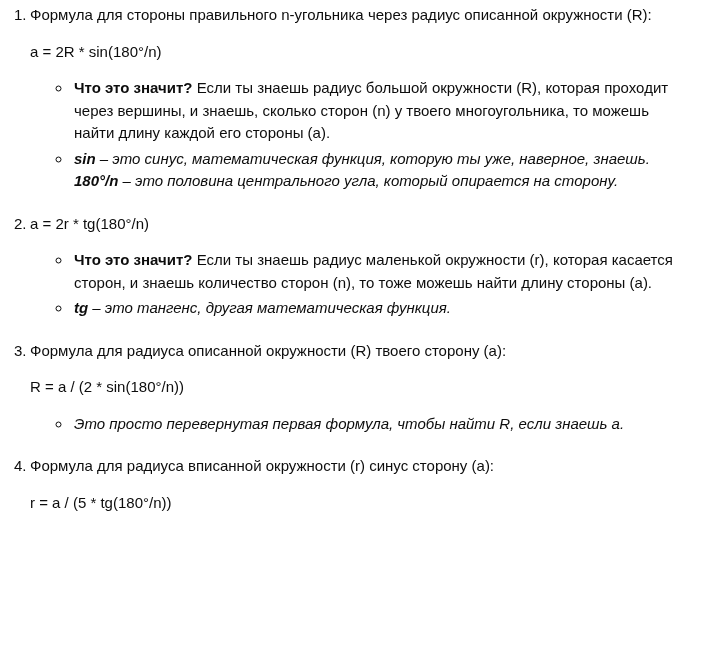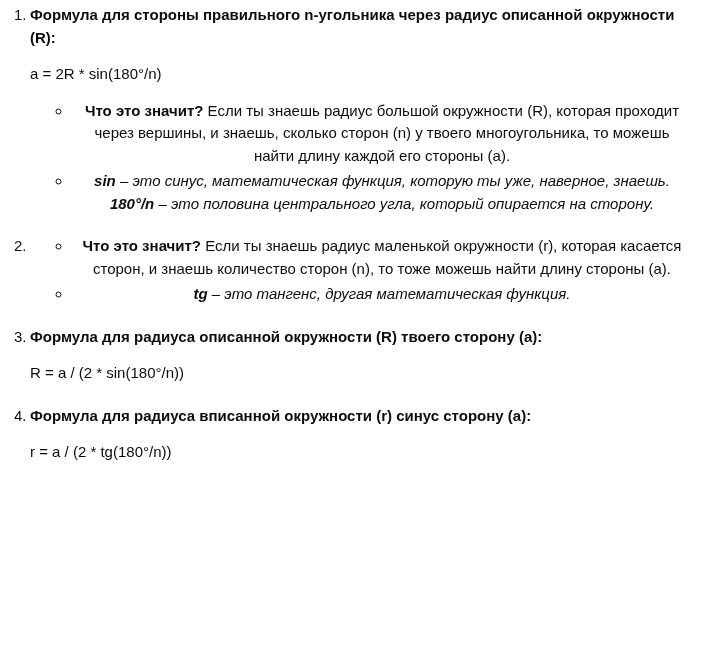--- a/index.html
+++ b/index.html
@@ -22,37 +22,36 @@
     margin-bottom: 20px;
   }
   .item:last-child { margin-bottom: 0; }
   .item-num {
     position: absolute;
     left: 0;
     top: 0;
     font-weight: 400;
   }
   .heading {
-    font-weight: 700;
+    font-weight: 400;
     margin: 0 0 14px 0;
   }
   .formula {
     font-weight: 400;
     margin: 0 0 14px 0;
     white-space: nowrap;
   }
   ul.bullets {
     list-style: circle;
     margin: 0;
     padding-left: 42px;
   }
   ul.bullets li {
     margin-bottom: 3px;
     padding-left: 2px;
-    text-align: center;
   }
   ul.bullets li:last-child { margin-bottom: 0; font-style: italic; }
   .b { font-weight: 700; }
 </style>
 </head>
 <body>
 
 <div class="numbered-list">
 
   <div class="item">
@@ -60,31 +59,35 @@
     <p class="heading">Формула для стороны правильного n-угольника через радиус описанной окружности (R):</p>
     <p class="formula">a = 2R * sin(180°/n)</p>
     <ul class="bullets">
       <li><span class="b">Что это значит?</span><span> Если ты знаешь радиус большой окружности (R), которая проходит через вершины, и знаешь, сколько сторон (n) у твоего многоугольника, то можешь найти длину каждой его стороны (a).</span></li>
       <li><span class="b">sin</span><span> – это синус, математическая функция, которую ты уже, наверное, знаешь. </span><span class="b">180°/n</span><span> – это половина центрального угла, который опирается на сторону.</span></li>
     </ul>
   </div>
 
   <div class="item">
     <span class="item-num">2.</span>
+    <p class="formula">a = 2r * tg(180°/n)</p>
     <ul class="bullets">
       <li><span class="b">Что это значит?</span><span> Если ты знаешь радиус маленькой окружности (r), которая касается сторон, и знаешь количество сторон (n), то тоже можешь найти длину стороны (a).</span></li>
       <li><span class="b">tg</span><span> – это тангенс, другая математическая функция.</span></li>
     </ul>
   </div>
 
   <div class="item">
     <span class="item-num">3.</span>
     <p class="heading">Формула для радиуса описанной окружности (R) твоего сторону (a):</p>
     <p class="formula">R = a / (2 * sin(180°/n))</p>
+    <ul class="bullets">
+      <li><span>Это просто перевернутая первая формула, чтобы найти R, если знаешь a.</span></li>
+    </ul>
   </div>
 
   <div class="item">
     <span class="item-num">4.</span>
     <p class="heading">Формула для радиуса вписанной окружности (r) синус сторону (a):</p>
-    <p class="formula">r = a / (2 * tg(180°/n))</p>
+    <p class="formula">r = a / (5 * tg(180°/n))</p>
   </div>
 
 </div>
 
 </body></html>

